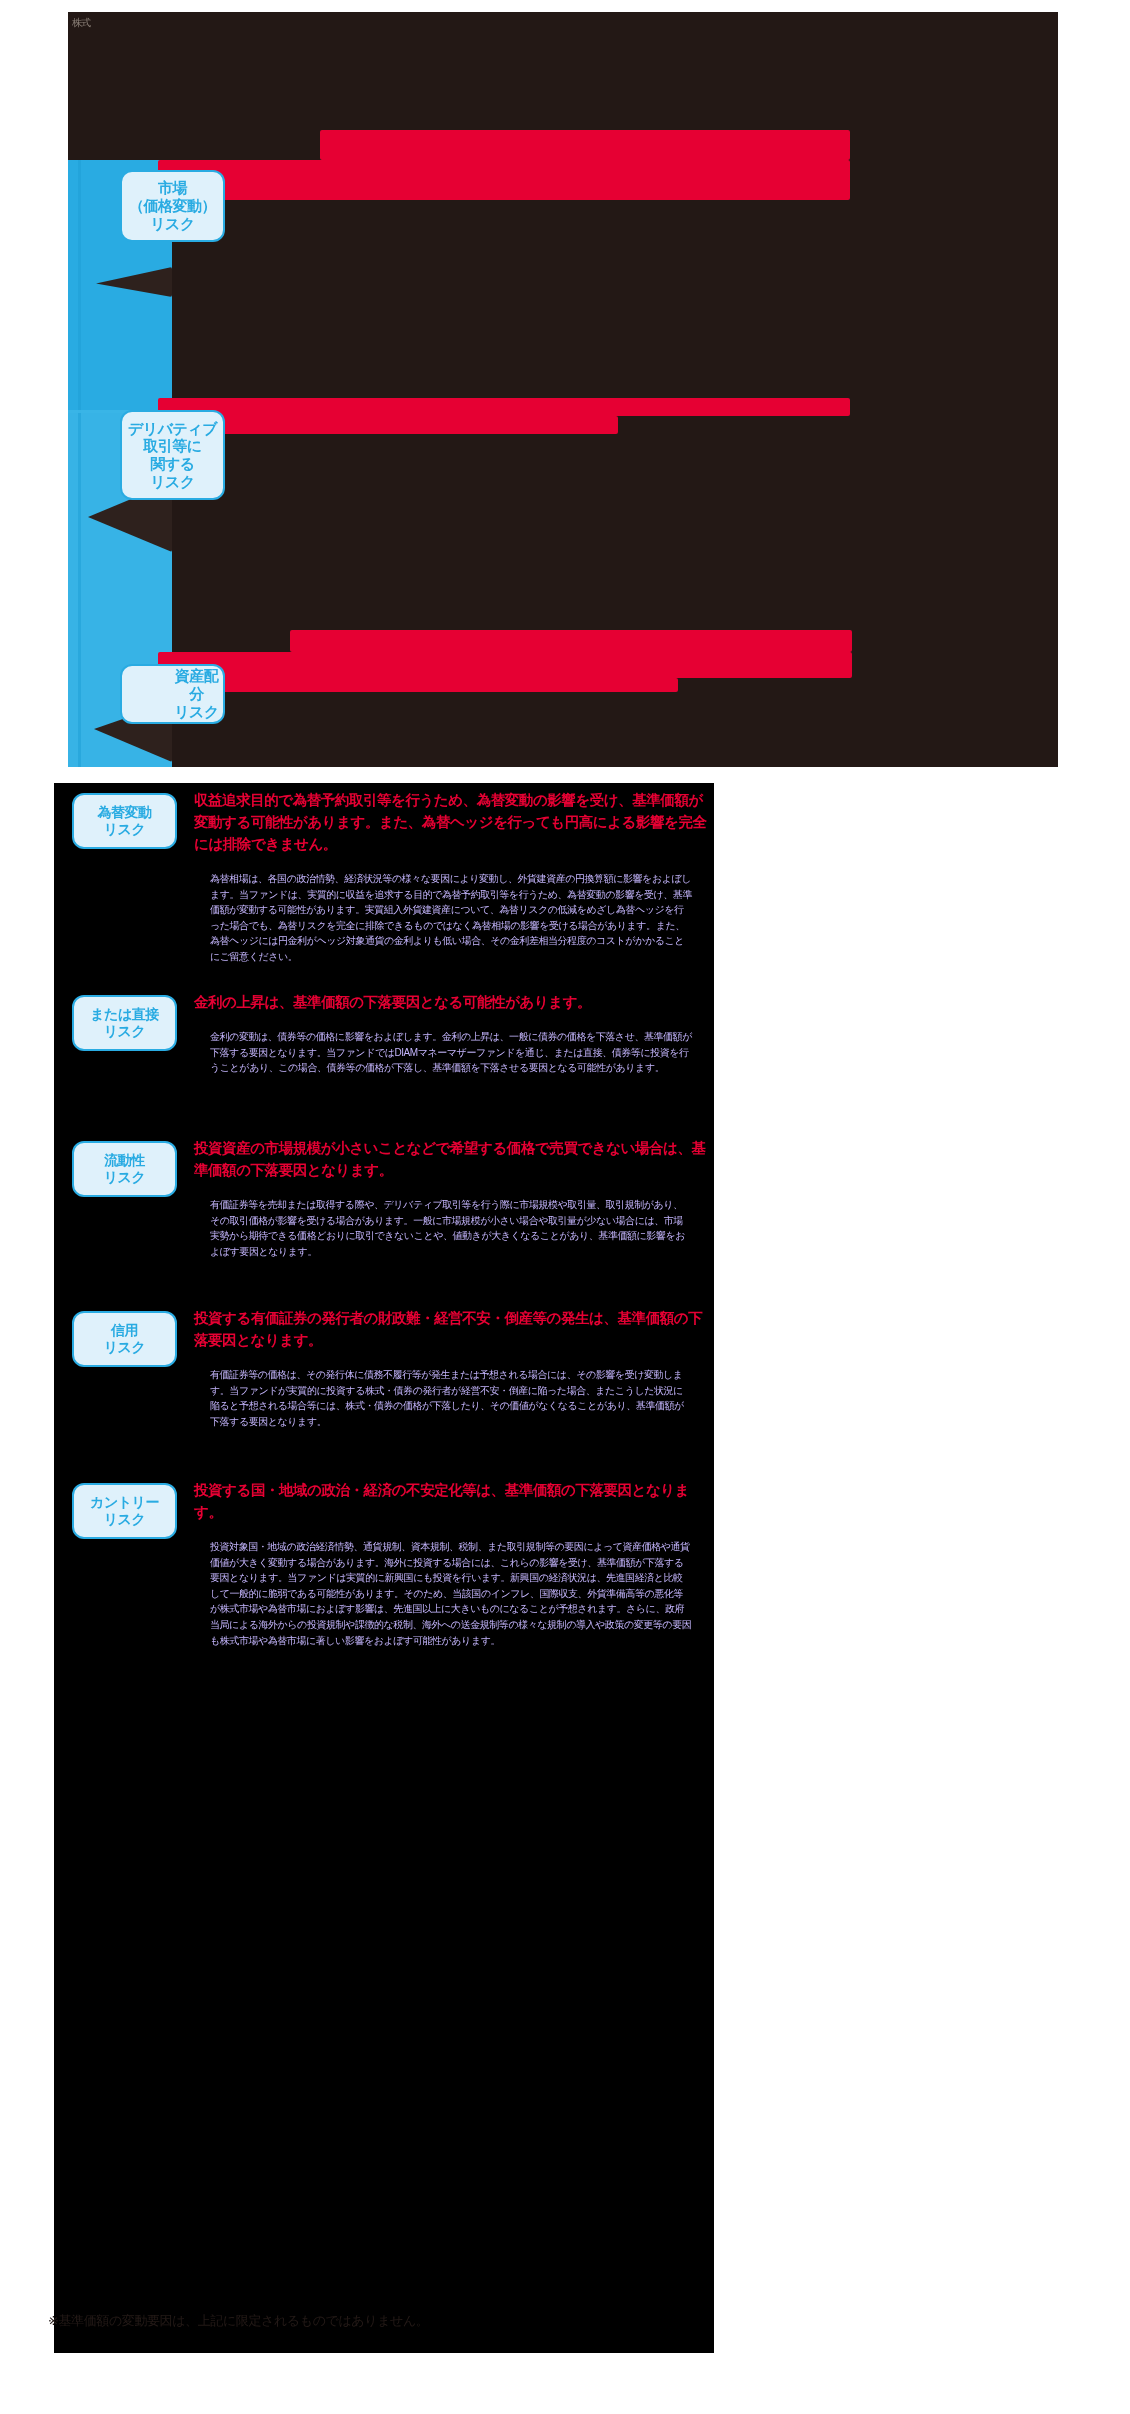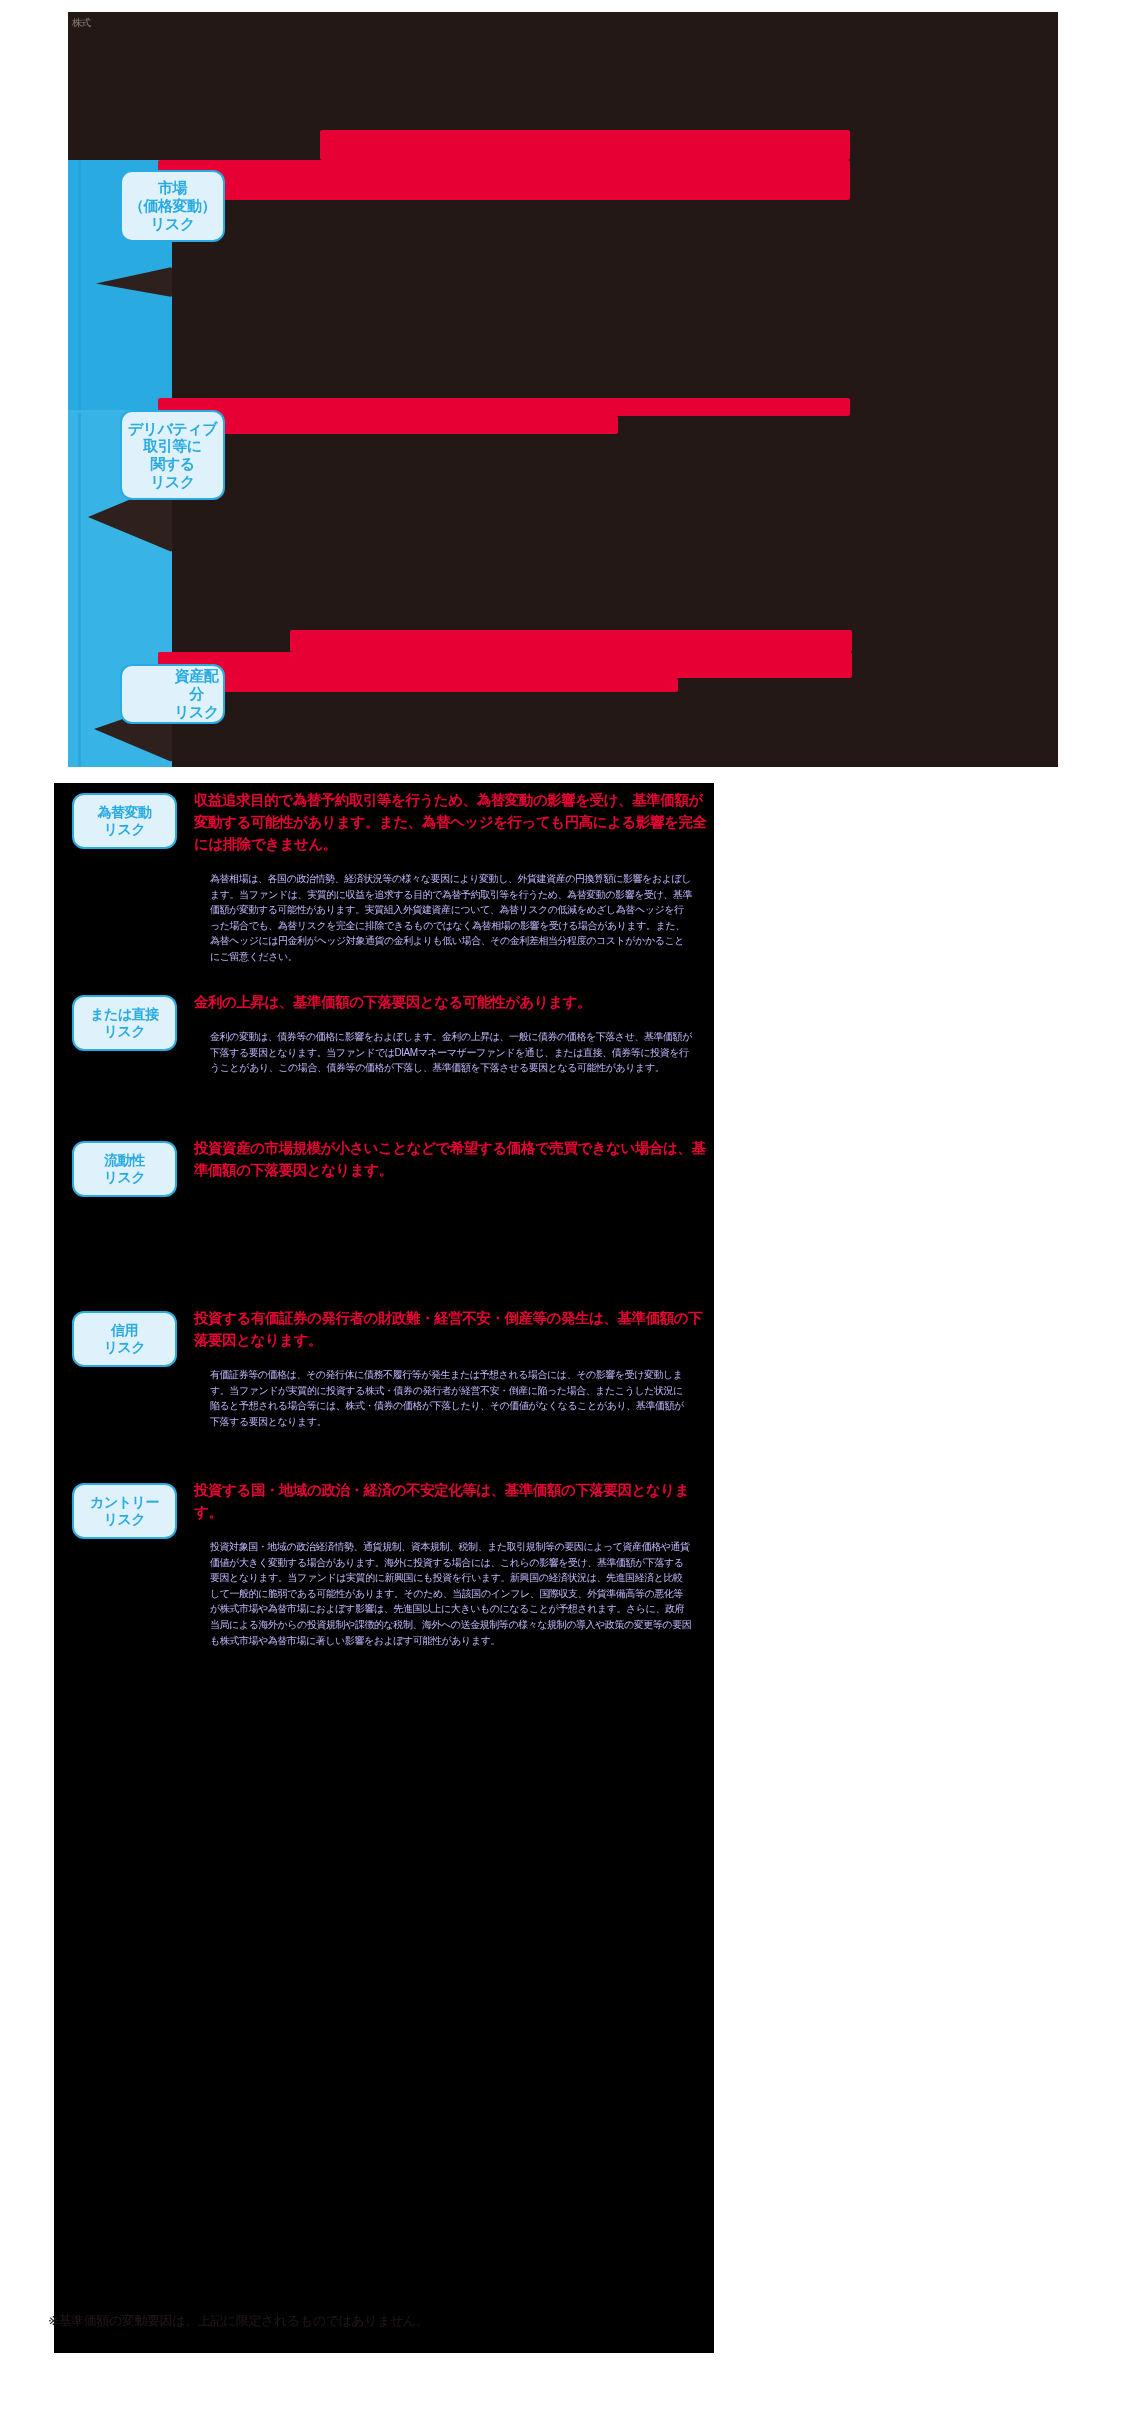--- a/index.html
+++ b/index.html
@@ -198,20 +198,21 @@
         <p class="lead">金利の上昇は、基準価額の下落要因となる可能性があります。</p>
         <p class="body">金利の変動は、債券等の価格に影響をおよぼします。金利の上昇は、一般に債券の価格を下落させ、基準価額が下落する要因となります。当ファンドではDIAMマネーマザーファンドを通じ、または直接、債券等に投資を行うことがあり、この場合、債券等の価格が下落し、基準価額を下落させる要因となる可能性があります。</p>
       </div>
     </div>
 
     <div class="risk-row">
       <div class="chip chip-row" style="top:358px; height:56px;">流動性
 リスク</div>
       <div class="row-text" style="top:354px;">
         <p class="lead">投資資産の市場規模が小さいことなどで希望する価格で売買できない場合は、基準価額の下落要因となります。</p>
+        <p class="body">有価証券等を売却または取得する際や、デリバティブ取引等を行う際に市場規模や取引量、取引規制があり、その取引価格が影響を受ける場合があります。一般に市場規模が小さい場合や取引量が少ない場合には、市場実勢から期待できる価格どおりに取引できないことや、値動きが大きくなることがあり、基準価額に影響をおよぼす要因となります。</p>
       </div>
     </div>
 
     <div class="risk-row">
       <div class="chip chip-row" style="top:528px; height:56px;">信用
 リスク</div>
       <div class="row-text" style="top:524px;">
         <p class="lead">投資する有価証券の発行者の財政難・経営不安・倒産等の発生は、基準価額の下落要因となります。</p>
         <p class="body">有価証券等の価格は、その発行体に債務不履行等が発生または予想される場合には、その影響を受け変動します。当ファンドが実質的に投資する株式・債券の発行者が経営不安・倒産に陥った場合、またこうした状況に陥ると予想される場合等には、株式・債券の価格が下落したり、その価値がなくなることがあり、基準価額が下落する要因となります。</p>
       </div>

